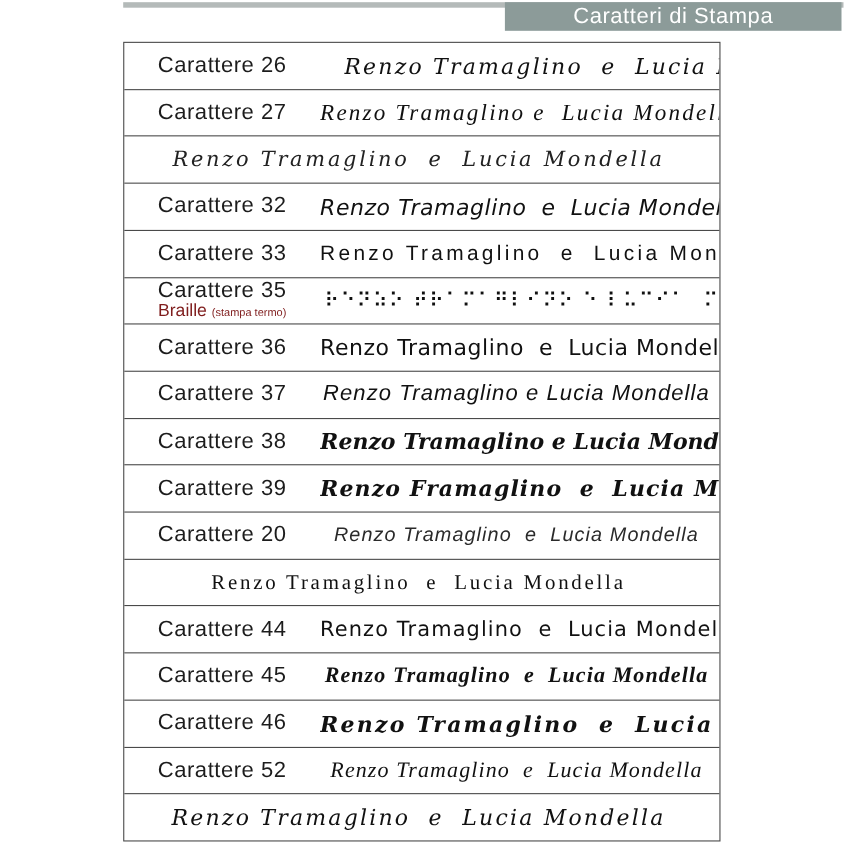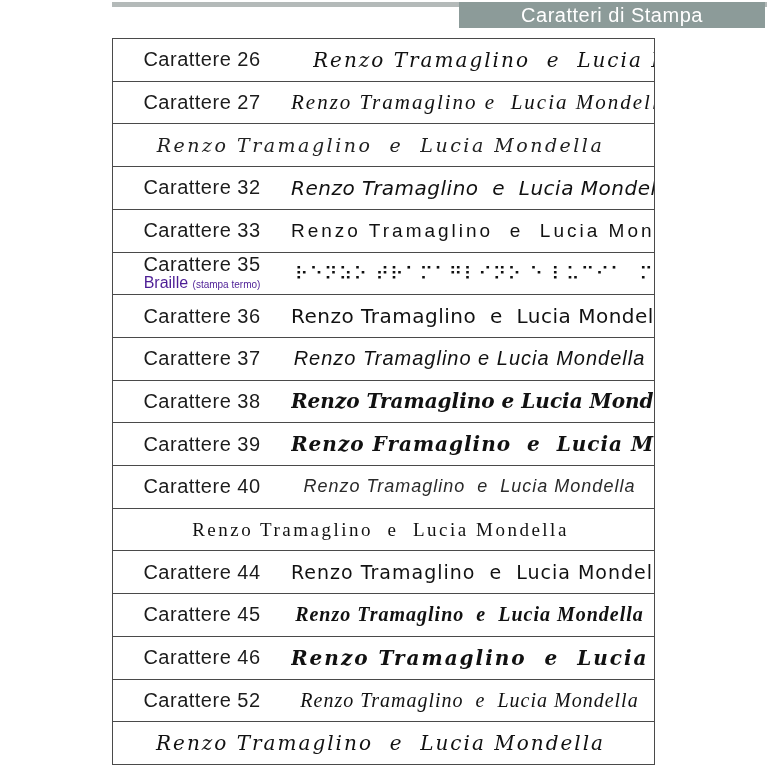--- a/index.html
+++ b/index.html
@@ -56,21 +56,21 @@
     line-height:1.05;
   }
   .label-main{
     font-size:20px;
     color:#1c1c1c;
     letter-spacing:0.5px;
     white-space:nowrap;
   }
   .label-sub{
     font-size:16px;
-    color:#4c1d95;
+    color:#7f1d1d;
     white-space:nowrap;
   }
   .label-sub .sub-note{
     font-size:10px;
   }
   .sample-cell{
     flex:1 1 auto;
     text-align:center;
     white-space:pre;
     color:#111111;
@@ -177,21 +177,21 @@
   <div class="row">
     <div class="label-cell">
       <span class="label-main">Carattere 39</span>
 
     </div>
     <div class="sample-cell s39">Renzo Framaglino  e  Lucia Mondella</div>
   </div>
 
   <div class="row">
     <div class="label-cell">
-      <span class="label-main">Carattere 40</span>
+      <span class="label-main">Carattere 20</span>
 
     </div>
     <div class="sample-cell s40">Renzo Tramaglino  e  Lucia Mondella</div>
   </div>
 
   <div class="row">
     <div class="sample-cell s43">Renzo Tramaglino  e  Lucia Mondella</div>
   </div>
 
   <div class="row">

